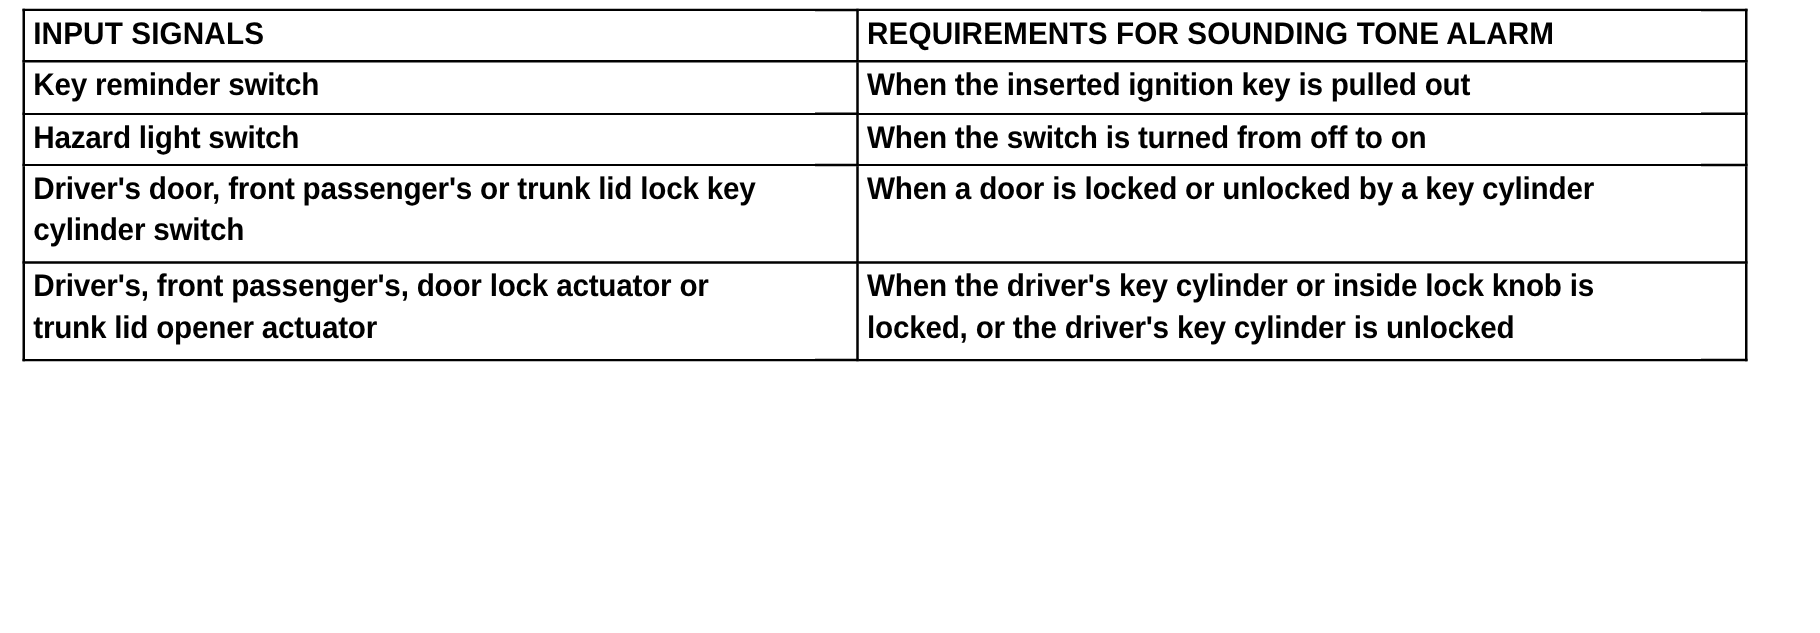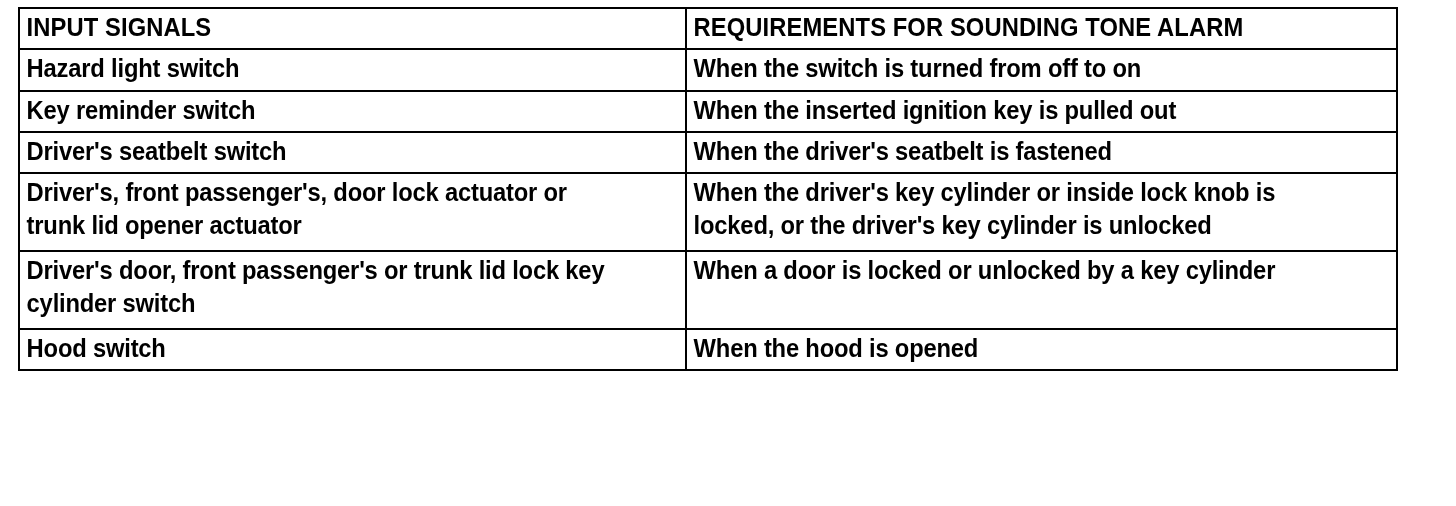--- a/index.html
+++ b/index.html
@@ -86,65 +86,49 @@
       </colgroup>
       <thead>
         <tr>
           <th>INPUT SIGNALS</th>
           <th>REQUIREMENTS FOR SOUNDING TONE ALARM</th>
         </tr>
       </thead>
       <tbody>
         <tr>
           <td>
-            <span class="cell-line">Hazard light switch</span>
-          </td>
-          <td>
-            <span class="cell-line">When the switch is turned from off to on</span>
-          </td>
-        </tr>
-        <tr>
-          <td>
             <span class="cell-line">Key reminder switch</span>
           </td>
           <td>
             <span class="cell-line">When the inserted ignition key is pulled out</span>
           </td>
         </tr>
         <tr>
           <td>
-            <span class="cell-line">Driver's seatbelt switch</span>
+            <span class="cell-line">Hazard light switch</span>
           </td>
           <td>
-            <span class="cell-line">When the driver's seatbelt is fastened</span>
+            <span class="cell-line">When the switch is turned from off to on</span>
+          </td>
+        </tr>
+        <tr class="row-tall">
+          <td>
+            <span class="cell-line">Driver's door, front passenger's or trunk lid lock key</span>
+            <span class="cell-line">cylinder switch</span>
+          </td>
+          <td>
+            <span class="cell-line">When a door is locked or unlocked by a key cylinder</span>
           </td>
         </tr>
         <tr class="row-tall">
           <td>
             <span class="cell-line">Driver's, front passenger's, door lock actuator or</span>
             <span class="cell-line">trunk lid opener actuator</span>
           </td>
           <td>
             <span class="cell-line">When the driver's key cylinder or inside lock knob is</span>
             <span class="cell-line">locked, or the driver's key cylinder is unlocked</span>
           </td>
         </tr>
-        <tr class="row-tall">
-          <td>
-            <span class="cell-line">Driver's door, front passenger's or trunk lid lock key</span>
-            <span class="cell-line">cylinder switch</span>
-          </td>
-          <td>
-            <span class="cell-line">When a door is locked or unlocked by a key cylinder</span>
-          </td>
-        </tr>
-        <tr>
-          <td>
-            <span class="cell-line">Hood switch</span>
-          </td>
-          <td>
-            <span class="cell-line">When the hood is opened</span>
-          </td>
-        </tr>
       </tbody>
     </table>
   </div>
 </div>
 
 </body></html>

